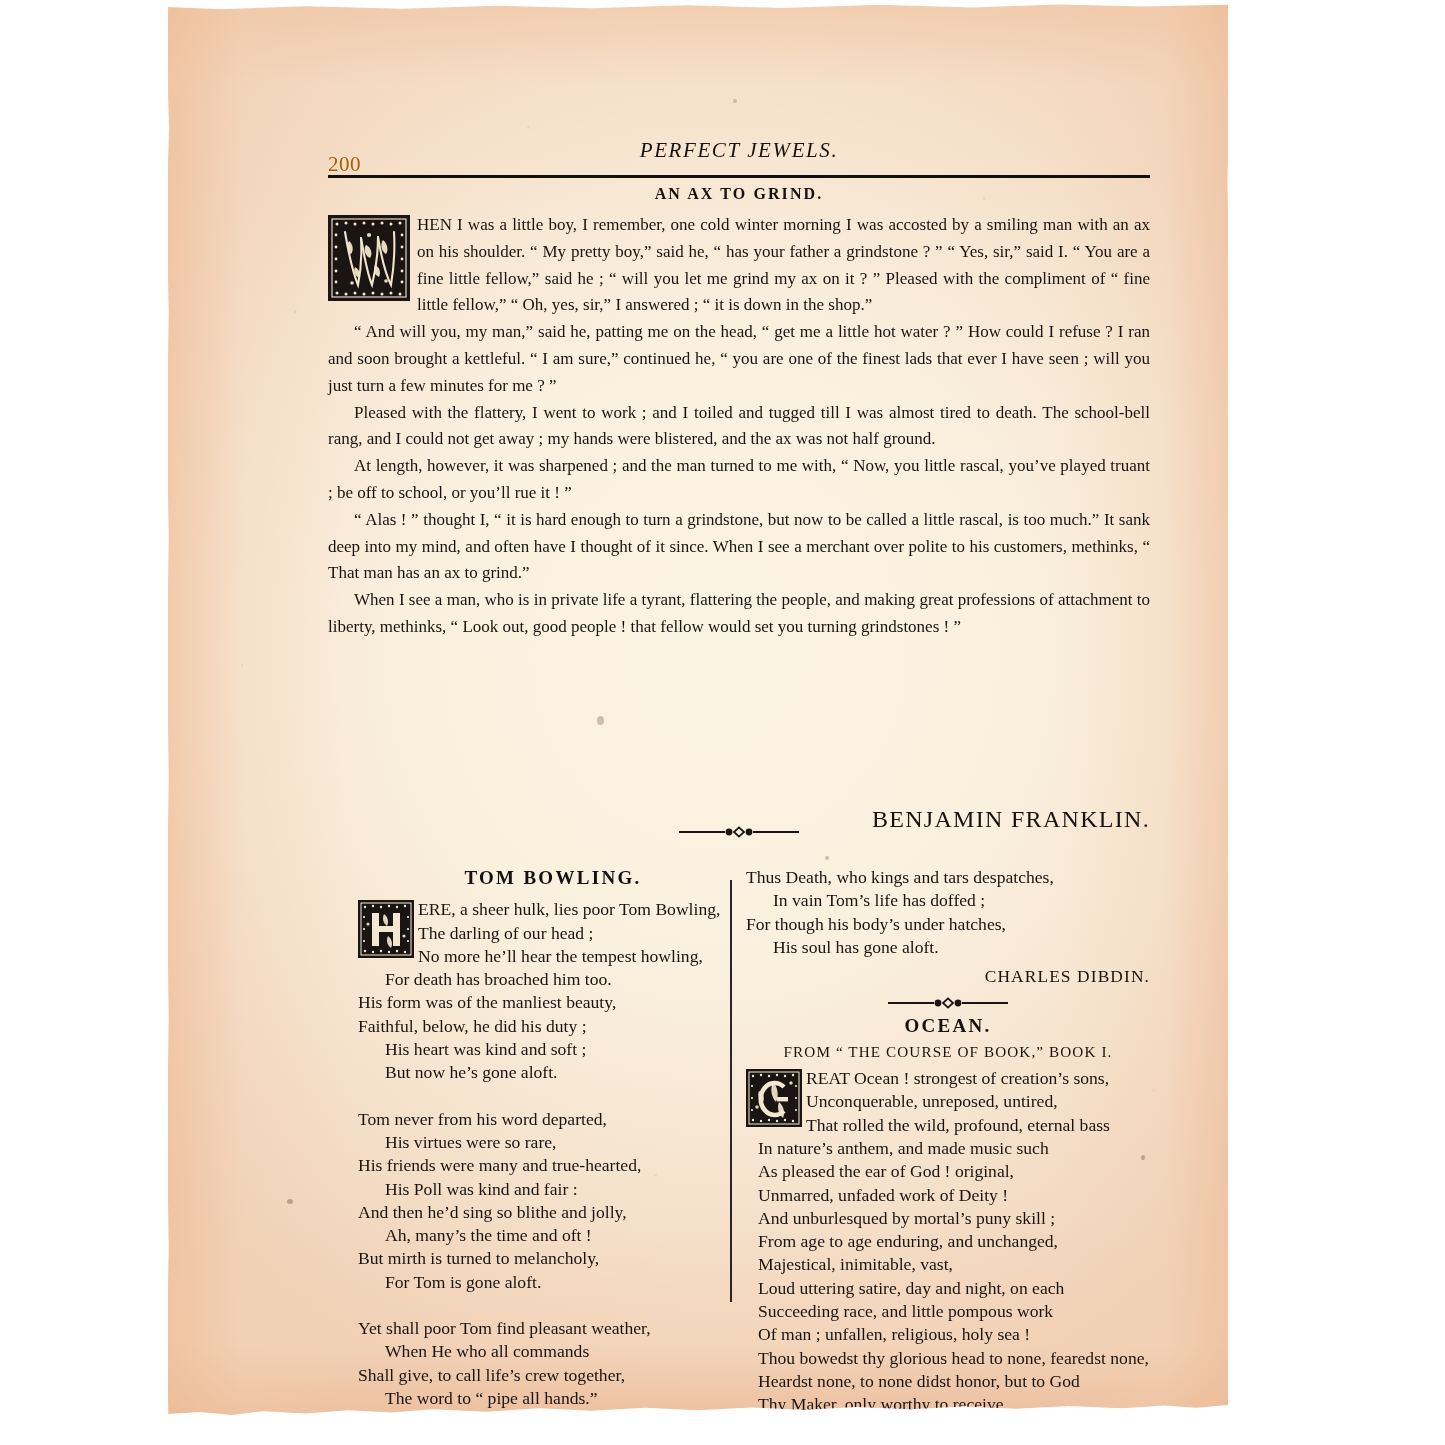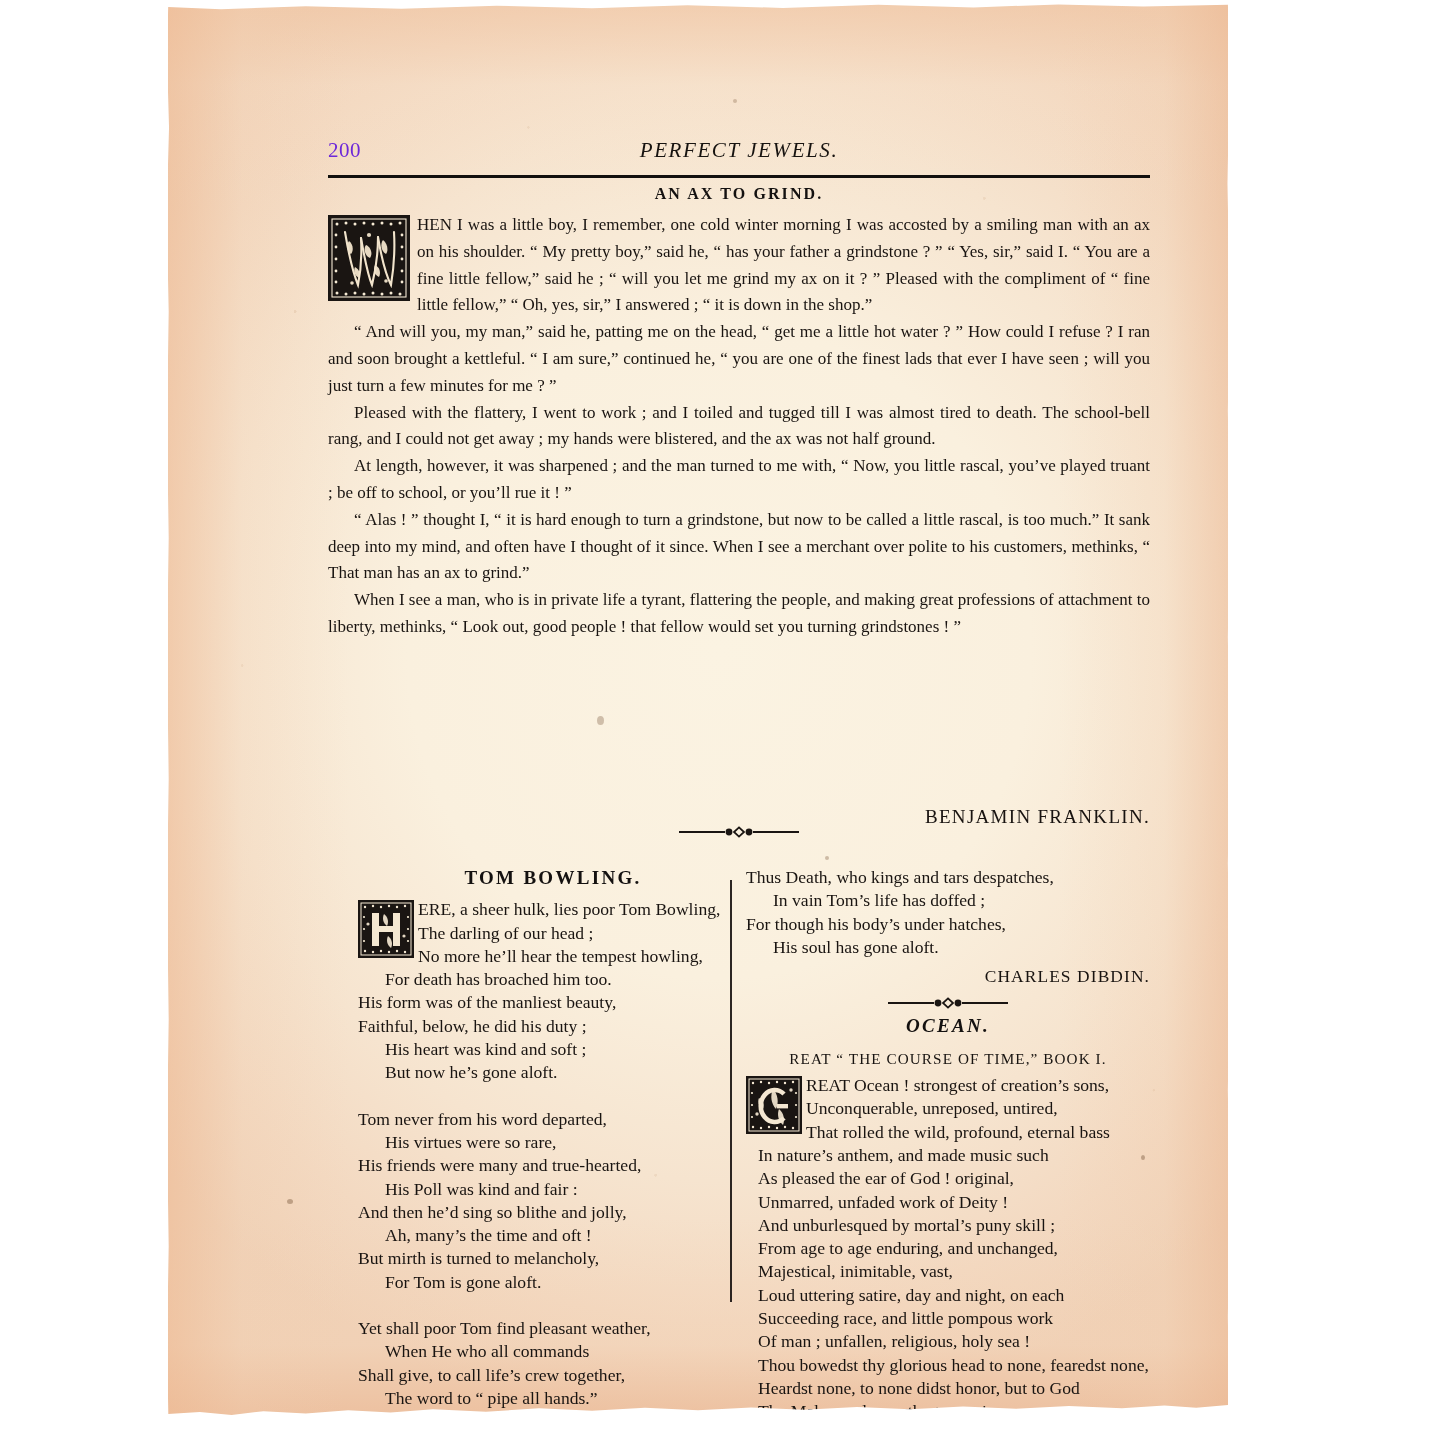--- a/index.html
+++ b/index.html
@@ -132,24 +132,24 @@
   .runhead {
     position: absolute;
     left: 160px;
     top: 138px;
     width: 822px;
     height: 26px;
   }
   .folio {
     position: absolute;
     left: 0;
-    top: 0;
+    top: 14px;
     font-size: 21px;
     letter-spacing: .5px;
-    color: #6d28d9;
+    color: #a16207;
   }
   .runtitle {
     position: absolute;
     left: 0;
     top: 0;
     width: 822px;
     text-align: center;
     font-style: italic;
     font-size: 21px;
     letter-spacing: 1.6px;
@@ -214,21 +214,21 @@
     position: relative;
     shape-outside: inset(0);
   }
   .initial-sm svg { display: block; }
 
   .byline {
     position: absolute;
     left: 160px;
     width: 822px;
     text-align: right;
-    font-size: 19px;
+    font-size: 24px;
     letter-spacing: 1.3px;
     color: #181310;
   }
   .sc { font-variant: small-caps; }
 
   
   .ornament {
     position: absolute;
     height: 12px;
   }
@@ -475,22 +475,22 @@
           <svg width="244" height="12" viewBox="0 0 244 12" aria-hidden="true">
             <line x1="62" y1="6" x2="108" y2="6" stroke="#1a1512" stroke-width="2"></line>
             <line x1="136" y1="6" x2="182" y2="6" stroke="#1a1512" stroke-width="2"></line>
             <circle cx="112" cy="6" r="3.4" fill="#1a1512"></circle>
             <circle cx="132" cy="6" r="3.4" fill="#1a1512"></circle>
             <path d="M122 1.4 L127 6 L122 10.6 L117 6 Z" fill="none" stroke="#1a1512" stroke-width="1.8"></path>
           </svg>
         </div>
       </div>
 
-      <div class="poem-title" style="margin-bottom:9px;font-style:italic;">OCEAN.</div>
-      <div class="poem-subtitle">REAT “ THE COURSE OF TIME,” BOOK I.</div>
+      <div class="poem-title" style="margin-bottom:2px;">OCEAN.</div>
+      <div class="poem-subtitle">FROM “ THE COURSE OF BOOK,” BOOK I.</div>
 
       <div class="ocean-body">
         <span class="initial-sm">
           <svg width="56" height="58" viewBox="0 0 56 58" aria-hidden="true">
             <rect x="0" y="0" width="56" height="58" fill="#1a1512"></rect>
             <rect x="3" y="3" width="50" height="52" fill="none" stroke="#f6ead4" stroke-width="1"></rect>
             <g fill="#f6ead4">
               <circle cx="7" cy="7" r="1.2"></circle>
                 <circle cx="15" cy="6" r="1.2"></circle>
                 <circle cx="23" cy="7" r="1.2"></circle>

